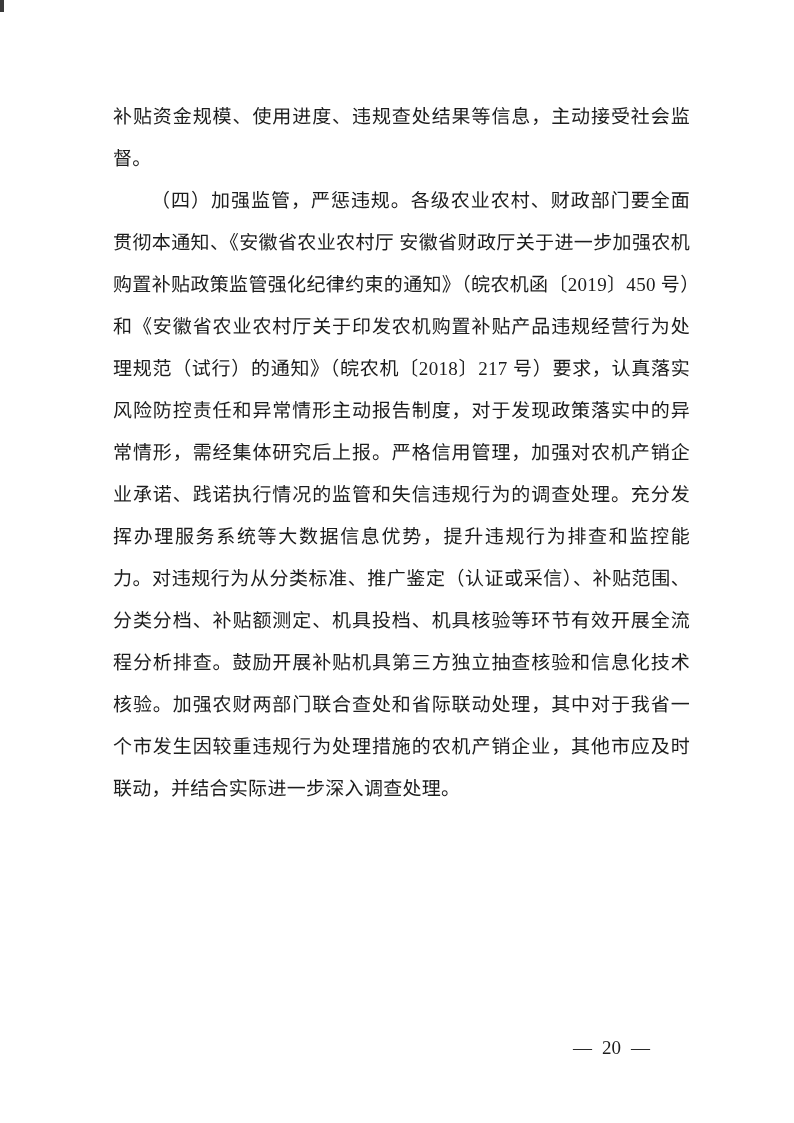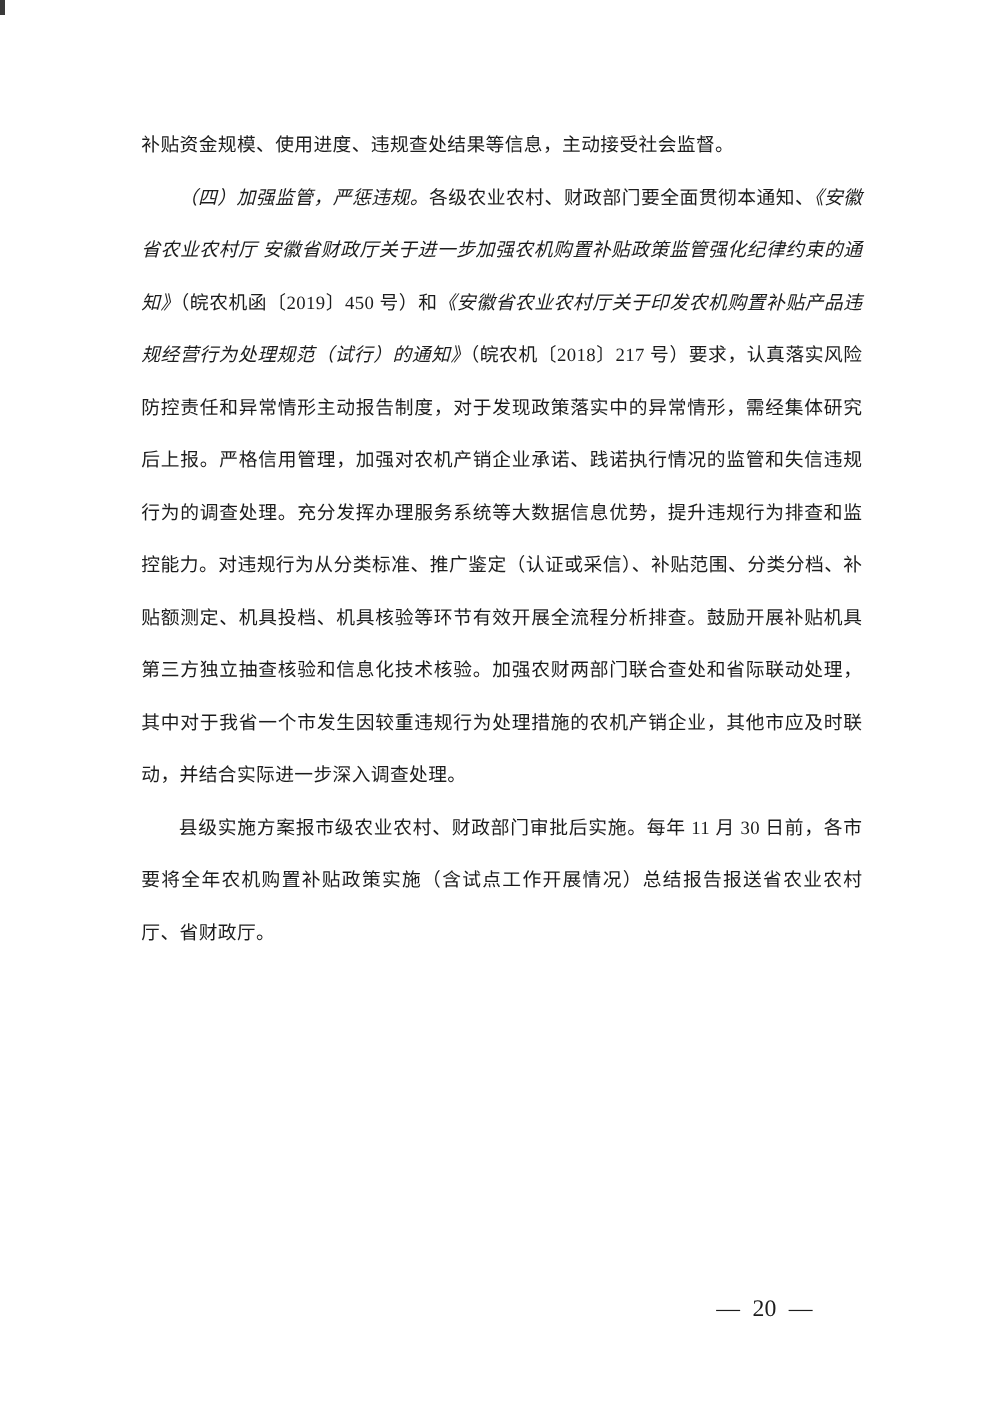--- a/index.html
+++ b/index.html
@@ -31,36 +31,35 @@
     height: 12px;
     background: #3a3a3a;
   }
   .content {
     position: absolute;
     left: 113px;
     top: 96px;
     width: 577px;
     color: var(--ink);
     font-family: "Liberation Serif", "DejaVu Serif", serif;
-    font-size: 15px;
+    font-size: 19px;
     line-height: 42px;
     text-align: justify;
     text-justify: inter-ideograph;
     letter-spacing: 0.3px;
   }
   .content p {
     margin: 0;
     padding: 0;
   }
   .content p.indent {
     text-indent: 2em;
   }
   
   .kai {
-    font-style: italic;
   }
   .pagenum {
     position: absolute;
     top: 1036px;
     right: 144px;
     color: var(--ink);
     font-family: "Liberation Serif", "DejaVu Serif", serif;
     font-size: 19px;
     line-height: 24px;
     display: flex;
@@ -74,21 +73,20 @@
 <div class="page">
 
   <div class="scan-artifact"></div>
 
   <main class="content">
 
     <p class="para"><span class="fs">补贴资金规模、使用进度、违规查处结果等信息，主动接受社会监督。</span></p>
 
     <p class="para indent"><span class="kai">（四）加强监管，严惩违规。</span><span class="fs">各级农业农村、财政部门要全面贯彻本通知、</span><span class="kai">《安徽省农业农村厅 安徽省财政厅关于进一步加强农机购置补贴政策监管强化纪律约束的通知》</span><span class="fs">（皖农机函〔2019〕450 号）和</span><span class="kai">《安徽省农业农村厅关于印发农机购置补贴产品违规经营行为处理规范（试行）的通知》</span><span class="fs">（皖农机〔2018〕217 号）要求，认真落实风险防控责任和异常情形主动报告制度，对于发现政策落实中的异常情形，需经集体研究后上报。严格信用管理，加强对农机产销企业承诺、践诺执行情况的监管和失信违规行为的调查处理。充分发挥办理服务系统等大数据信息优势，提升违规行为排查和监控能力。对违规行为从分类标准、推广鉴定（认证或采信）、补贴范围、分类分档、补贴额测定、机具投档、机具核验等环节有效开展全流程分析排查。鼓励开展补贴机具第三方独立抽查核验和信息化技术核验。加强农财两部门联合查处和省际联动处理，其中对于我省一个市发生因较重违规行为处理措施的农机产销企业，其他市应及时联动，并结合实际进一步深入调查处理。</span></p>
 
-    <p class="para indent"><span class="fs">县级实施方案报市级农业农村、财政部门审批后实施。每年 11 月 30 日前，各市要将全年农机购置补贴政策实施（含试点工作开展情况）总结报告报送省农业农村厅、省财政厅。</span></p>
 
   </main>
 
   <footer class="pagenum">
     <span>—</span>
     <span>20</span>
     <span>—</span>
   </footer>
 
 </div>

